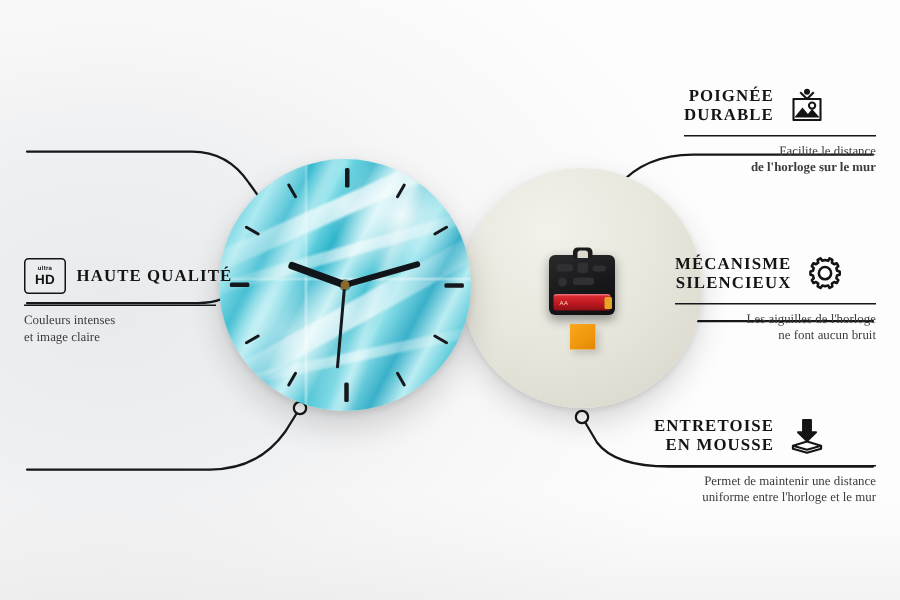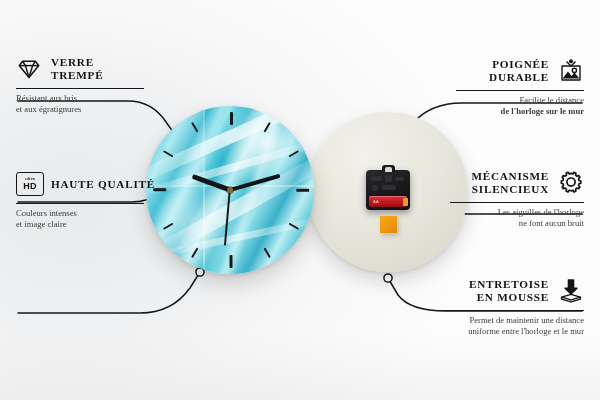--- a/index.html
+++ b/index.html
@@ -74,21 +74,21 @@
   .battery .txt{position:absolute;left:4px;top:2.5px;font-size:4px;color:#ffd9c6;letter-spacing:.3px;font-family:"Liberation Sans",sans-serif;}
   .spacer{
     position:absolute;left:50%;top:104px;width:17px;height:17px;margin-left:-8px;
     background:linear-gradient(145deg,#f8a81c 0%,#ef960c 60%,#df8806 100%);
     box-shadow:2px 3px 5px rgba(0,0,0,.17);
   }
 
   
   .callout{position:absolute;z-index:5;}
   .callout .row{display:flex;align-items:center;gap:9px;}
-  .callout.right .row{justify-content:flex-end;}
+  .callout.right .row{justify-content:flex-start;}
   .ttl{
     font-family:"Liberation Serif",serif;font-weight:700;
     font-size:11.2px;line-height:13.4px;letter-spacing:.75px;color:#141414;
     text-transform:uppercase;white-space:nowrap;
   }
   .callout.right .ttl{text-align:right;}
   .rule{height:1.4px;background:#15171a;margin-top:5px;}
   .sub{
     font-family:"Liberation Serif",serif;font-size:8.6px;line-height:10.4px;
     color:#3c3c3c;margin-top:4px;white-space:nowrap;
@@ -173,40 +173,20 @@
       <div class="nub" style="left:6px;top:15px;width:6px;height:6px;border-radius:50%;"></div>
       <div class="nub" style="left:16px;top:15px;width:14px;height:5px;"></div>
       <div class="battery">
         <span class="txt">AA</span>
         <span class="cap"></span>
       </div>
     </div>
     <div class="spacer"></div>
   </div>
 
-  <div class="callout left" style="left:16px;top:56px;width:128px;">
-    <div class="row">
-      <span class="ico">
-        <svg viewBox="0 0 26 26">
-            <g fill="none" stroke="#141414" stroke-width="1.5" stroke-linejoin="round">
-          <path d="M3.2,9.6 L6.6,5.2 L19.4,5.2 L22.8,9.6 L13,21.4 Z"></path>
-          <path d="M3.2,9.6 L22.8,9.6"></path>
-              <path d="M6.6,5.2 L9.4,9.6 L13,21.4 L16.6,9.6 L19.4,5.2"></path>
-        </g>
-          </svg>
-      </span>
-      <div>
-        <div class="ttl">VERRE</div>
-        <div class="ttl">TREMPÉ</div>
-      </div>
-    </div>
-    <div class="rule"></div>
-    <div class="sub">Résistant aux bris</div>
-    <div class="sub" style="margin-top:0;">et aux égratignures</div>
-  </div>
 
   <div class="callout left" style="left:16px;top:172px;width:128px;">
     <div class="row">
       <span class="ico">
         <span class="hdbox">
           <span class="u">ultra</span>
           <span class="d">HD</span>
         </span>
       </span>
       <div>

